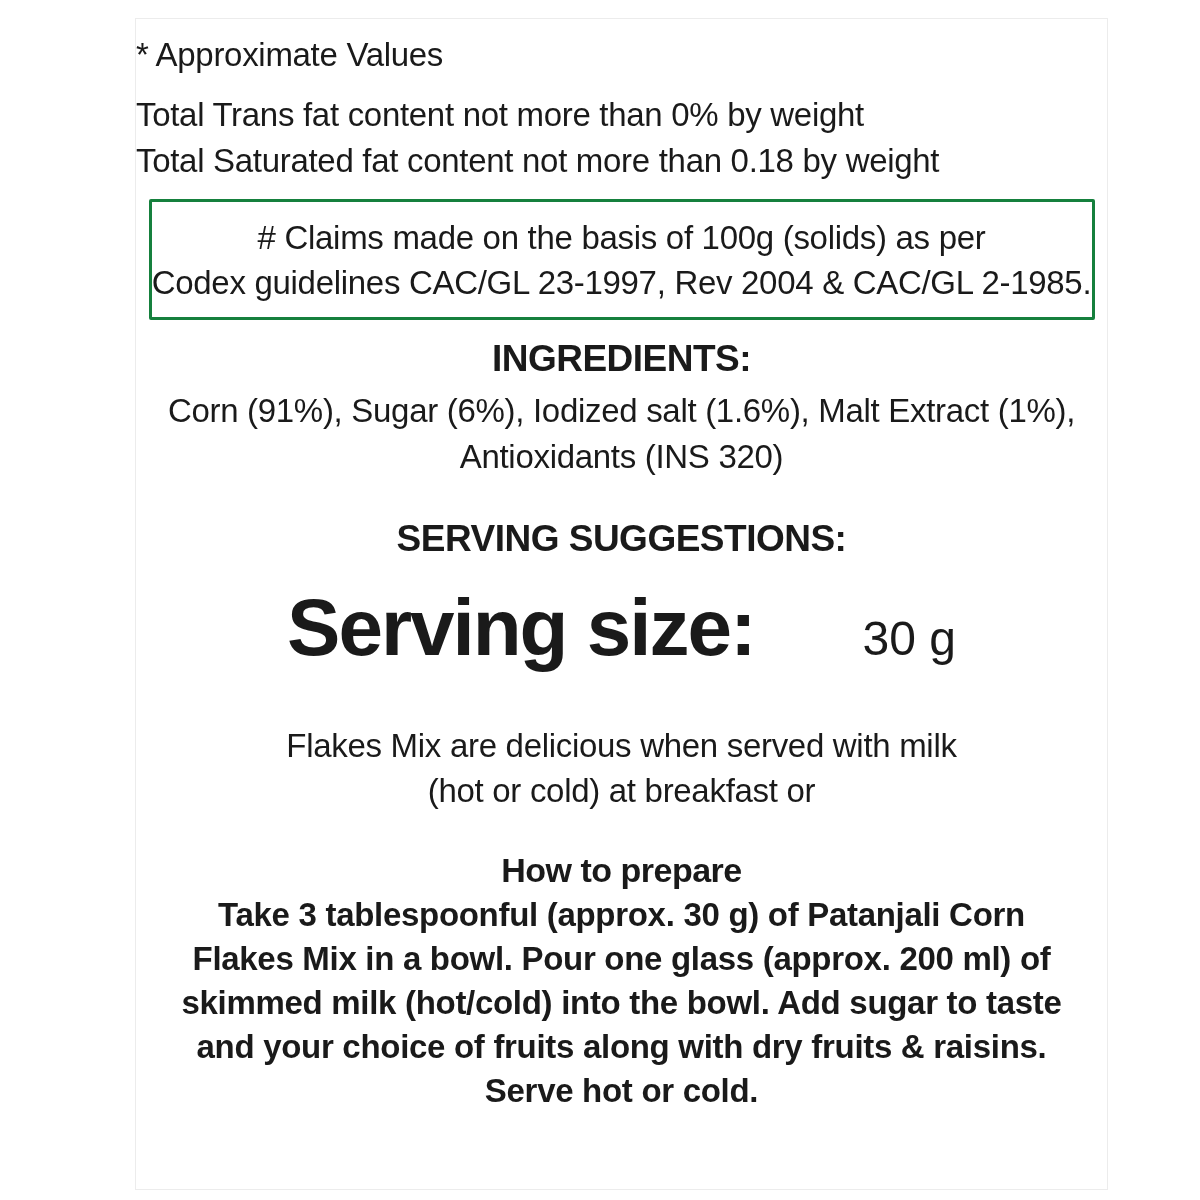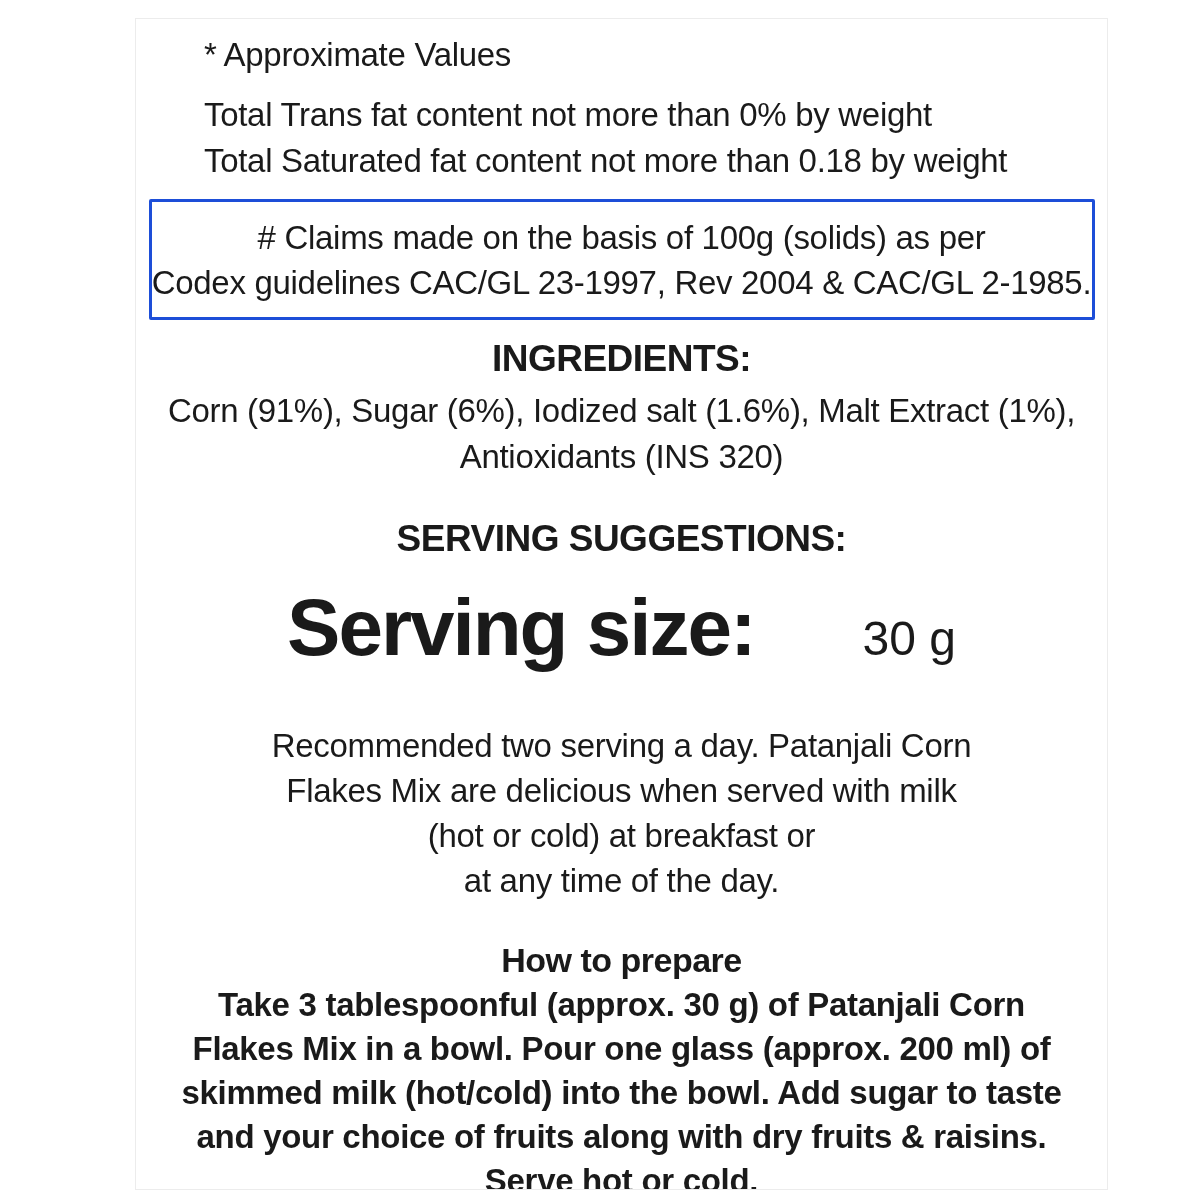--- a/index.html
+++ b/index.html
@@ -16,32 +16,31 @@
     left: 135px;
     top: 18px;
     width: 973px;
     height: 1172px;
     background: #ffffff;
     border: 1px solid #ececec;
     padding-top: 13px;
     overflow: hidden;
   }
   .note-line {
-    margin-left: 68px;
     font-size: 33px;
     line-height: 46px;
     letter-spacing: -0.3px;
     white-space: nowrap;
   }
   .fat-notes { margin-top: 14px; }
   .fat-notes .note-line { margin-top: 0; }
   .claims-box {
     margin: 15px auto 0 auto;
     width: 946px;
-    border: 3px solid #1d4ed8;
+    border: 3px solid #15803d;
     border-radius: 2px;
     padding: 13px 0 12px 0;
     text-align: center;
   }
   .claims-box div {
     font-size: 33px;
     line-height: 45px;
     letter-spacing: -0.3px;
     white-space: nowrap;
   }
@@ -118,24 +117,22 @@
   </div>
 
   <div class="section-heading serving-heading">SERVING SUGGESTIONS:</div>
 
   <div class="serving-row">
     <span class="serving-size-label">Serving size:</span>
     <span class="serving-size-value">30 g</span>
   </div>
 
   <div class="centered-text recommendation">
-    <div>Recommended two serving a day. Patanjali Corn</div>
     <div>Flakes Mix are delicious when served with milk</div>
     <div>(hot or cold) at breakfast or</div>
-    <div>at any time of the day.</div>
   </div>
 
   <div class="section-heading prepare-heading">How to prepare</div>
 
   <div class="centered-text preparation">
     <div>Take 3 tablespoonful (approx. 30 g) of Patanjali Corn</div>
     <div>Flakes Mix in a bowl. Pour one glass (approx. 200 ml) of</div>
     <div>skimmed milk (hot/cold) into the bowl. Add sugar to taste</div>
     <div>and your choice of fruits along with dry fruits &amp; raisins.</div>
     <div>Serve hot or cold.</div>

